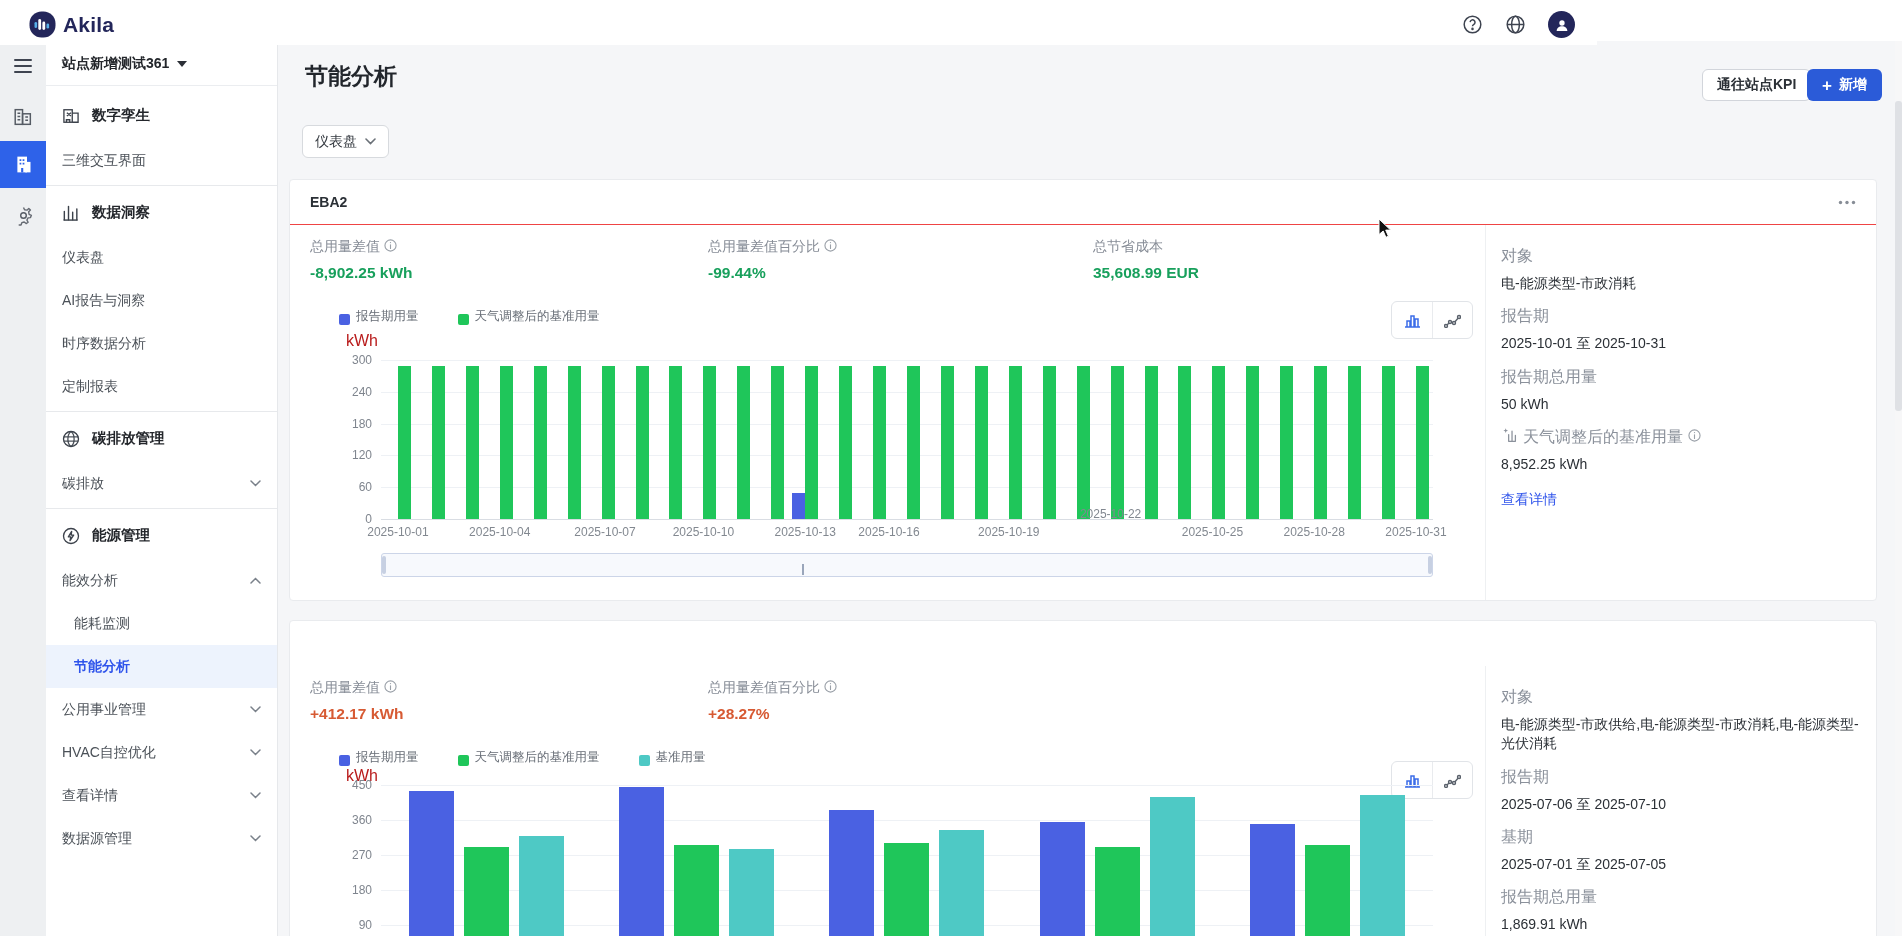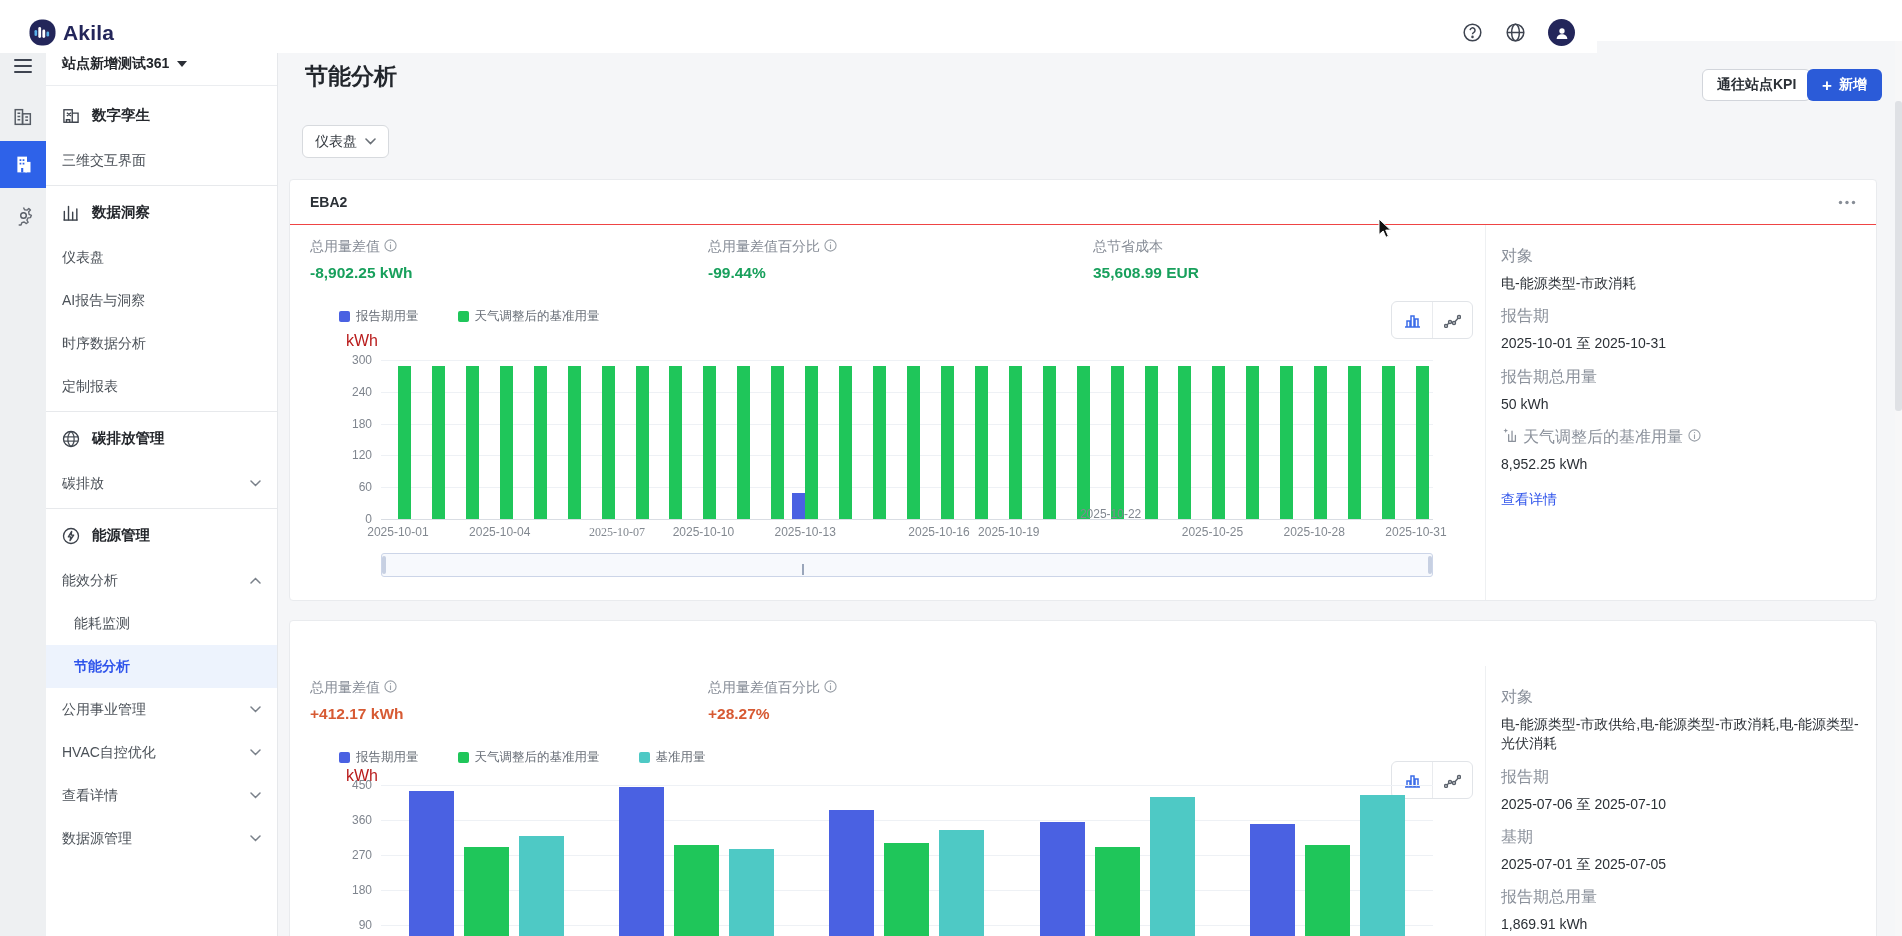--- a/index.html
+++ b/index.html
@@ -1,20 +1,20 @@
 <!DOCTYPE html>
 <html><head>
 <meta charset="utf-8">
 <style>
   * { margin:0; padding:0; box-sizing:border-box; }
   html,body { width:1902px; height:936px; overflow:hidden; background:#fff;
     font-family:"Liberation Sans","DejaVu Sans",sans-serif; color:#2b3036; }
 
   
-  .topbar { position:absolute; left:0; top:12px; width:1597px; height:41px; background:#fff; z-index:30; }
+  .topbar { position:absolute; left:0; top:4px; width:1597px; height:41px; background:#fff; z-index:30; }
   .brand { position:absolute; left:29px; top:7px; display:flex; align-items:center; gap:7px; }
   .brand-text { font-size:21px; font-weight:700; color:#23265a; letter-spacing:.2px; }
   .topbar-right { position:absolute; right:22px; top:0; height:41px; display:flex; align-items:center; gap:22px; }
   .tb-icon { width:21px; height:21px; color:#3e4450; display:flex; align-items:center; justify-content:center; }
   .avatar { width:27px; height:27px; border-radius:50%; background:#23265a; display:flex; align-items:center; justify-content:center; }
 
   
   .rail { position:absolute; left:0; top:41px; width:46px; height:895px; background:#eef0f2; border-top:1px solid #e6e8eb; z-index:20; }
   .rail-btn { position:absolute; left:0; width:46px; display:flex; align-items:center; justify-content:center; color:#555b64; }
   .rail-tile-active { position:absolute; left:0; top:99px; width:46px; height:47px; background:#2e62e9; display:flex; align-items:center; justify-content:center; color:#fff; }
@@ -59,21 +59,21 @@
   .more-btn { color:#878d96; display:flex; cursor:pointer; }
   .v-div { position:absolute; left:1195px; top:45px; bottom:0; width:1px; background:#eef0f2; }
 
   .stat { position:absolute; top:58px; }
   .stat-label { font-size:14px; color:#868c96; display:flex; align-items:center; gap:4px; }
   .stat-value { margin-top:8px; font-size:15.5px; font-weight:700; }
   .tone-positive { color:#18a05c; }
   .tone-negative { color:#d75a33; }
 
   .legend-host { position:absolute; left:28px; top:128px; display:flex; gap:18px; align-items:center; }
-  .lg-item { display:flex; align-items:center; gap:6px; font-size:12.5px; color:#676d76;padding-left:21px; }
+  .lg-item { display:flex; align-items:flex-end; gap:6px; font-size:12.5px; color:#676d76;padding-left:21px; }
   .lg-sq { width:11px; height:11px; border-radius:2px; }
 
   .toggles { position:absolute; left:1101px; display:flex; border:1px solid #e1e4e8; border-radius:6px; background:#fff; overflow:hidden; }
   .card-0 .toggles { top:121px; } .card-1 .toggles { top:140px; }
   .tg { width:40px; height:36px; display:flex; align-items:center; justify-content:center; cursor:pointer; color:#5a616b; }
   .tg + .tg { border-left:1px solid #e9ebee; }
   .tg.on { color:#3b6ce8; }
 
   .unit { position:absolute; left:56px; font-size:16px; color:#b91c1c; }
   .card-0 .unit { top:152px; } .card-1 .unit { top:146px; }
@@ -412,21 +412,21 @@
           <div class="bar" style="width: 13px; height: 153.17px; background: rgb(31, 198, 90);"></div>
         </div>
         <div class="bar-slot" style="left: 260.677px; top: 180px; width: 33.9355px; height: 159px; gap: 0px;">
           <div class="bar" style="width: 13px; height: 0px; background: rgb(74, 97, 226);"></div>
           <div class="bar" style="width: 13px; height: 153.17px; background: rgb(31, 198, 90);"></div>
         </div>
         <div class="bar-slot" style="left: 294.613px; top: 180px; width: 33.9355px; height: 159px; gap: 0px;">
           <div class="bar" style="width: 13px; height: 0px; background: rgb(74, 97, 226);"></div>
           <div class="bar" style="width: 13px; height: 153.17px; background: rgb(31, 198, 90);"></div>
         </div>
-        <div class="xtick" style="left: 281px; top: 345px; font-family: Liberation Serif, serif;">2025-10-07</div>
+        <div class="xtick" style="left: 269px; top: 345px;">2025-10-07</div>
         <div class="bar-slot" style="left: 328.548px; top: 180px; width: 33.9355px; height: 159px; gap: 0px;">
           <div class="bar" style="width: 13px; height: 0px; background: rgb(74, 97, 226);"></div>
           <div class="bar" style="width: 13px; height: 153.17px; background: rgb(31, 198, 90);"></div>
         </div>
         <div class="bar-slot" style="left: 362.484px; top: 180px; width: 33.9355px; height: 159px; gap: 0px;">
           <div class="bar" style="width: 13px; height: 0px; background: rgb(74, 97, 226);"></div>
           <div class="bar" style="width: 13px; height: 153.17px; background: rgb(31, 198, 90);"></div>
         </div>
         <div class="bar-slot" style="left: 396.419px; top: 180px; width: 33.9355px; height: 159px; gap: 0px;">
           <div class="bar" style="width: 13px; height: 0px; background: rgb(74, 97, 226);"></div>
@@ -451,21 +451,21 @@
           <div class="bar" style="width: 13px; height: 153.17px; background: rgb(31, 198, 90);"></div>
         </div>
         <div class="bar-slot" style="left: 566.097px; top: 180px; width: 33.9355px; height: 159px; gap: 0px;">
           <div class="bar" style="width: 13px; height: 0px; background: rgb(74, 97, 226);"></div>
           <div class="bar" style="width: 13px; height: 153.17px; background: rgb(31, 198, 90);"></div>
         </div>
         <div class="bar-slot" style="left: 600.032px; top: 180px; width: 33.9355px; height: 159px; gap: 0px;">
           <div class="bar" style="width: 13px; height: 0px; background: rgb(74, 97, 226);"></div>
           <div class="bar" style="width: 13px; height: 153.17px; background: rgb(31, 198, 90);"></div>
         </div>
-        <div class="xtick" style="left: 603px; top: 345px; text-align: center;">2025-10-16</div>
+        <div class="xtick" style="left: 553px; top: 345px; text-align: center;">2025-10-16</div>
         <div class="bar-slot" style="left: 633.968px; top: 180px; width: 33.9355px; height: 159px; gap: 0px;">
           <div class="bar" style="width: 13px; height: 0px; background: rgb(74, 97, 226);"></div>
           <div class="bar" style="width: 13px; height: 153.17px; background: rgb(31, 198, 90);"></div>
         </div>
         <div class="bar-slot" style="left: 667.903px; top: 180px; width: 33.9355px; height: 159px; gap: 0px;">
           <div class="bar" style="width: 13px; height: 0px; background: rgb(74, 97, 226);"></div>
           <div class="bar" style="width: 13px; height: 153.17px; background: rgb(31, 198, 90);"></div>
         </div>
         <div class="bar-slot" style="left: 701.839px; top: 180px; width: 33.9355px; height: 159px; gap: 0px;">
           <div class="bar" style="width: 13px; height: 0px; background: rgb(74, 97, 226);"></div>

